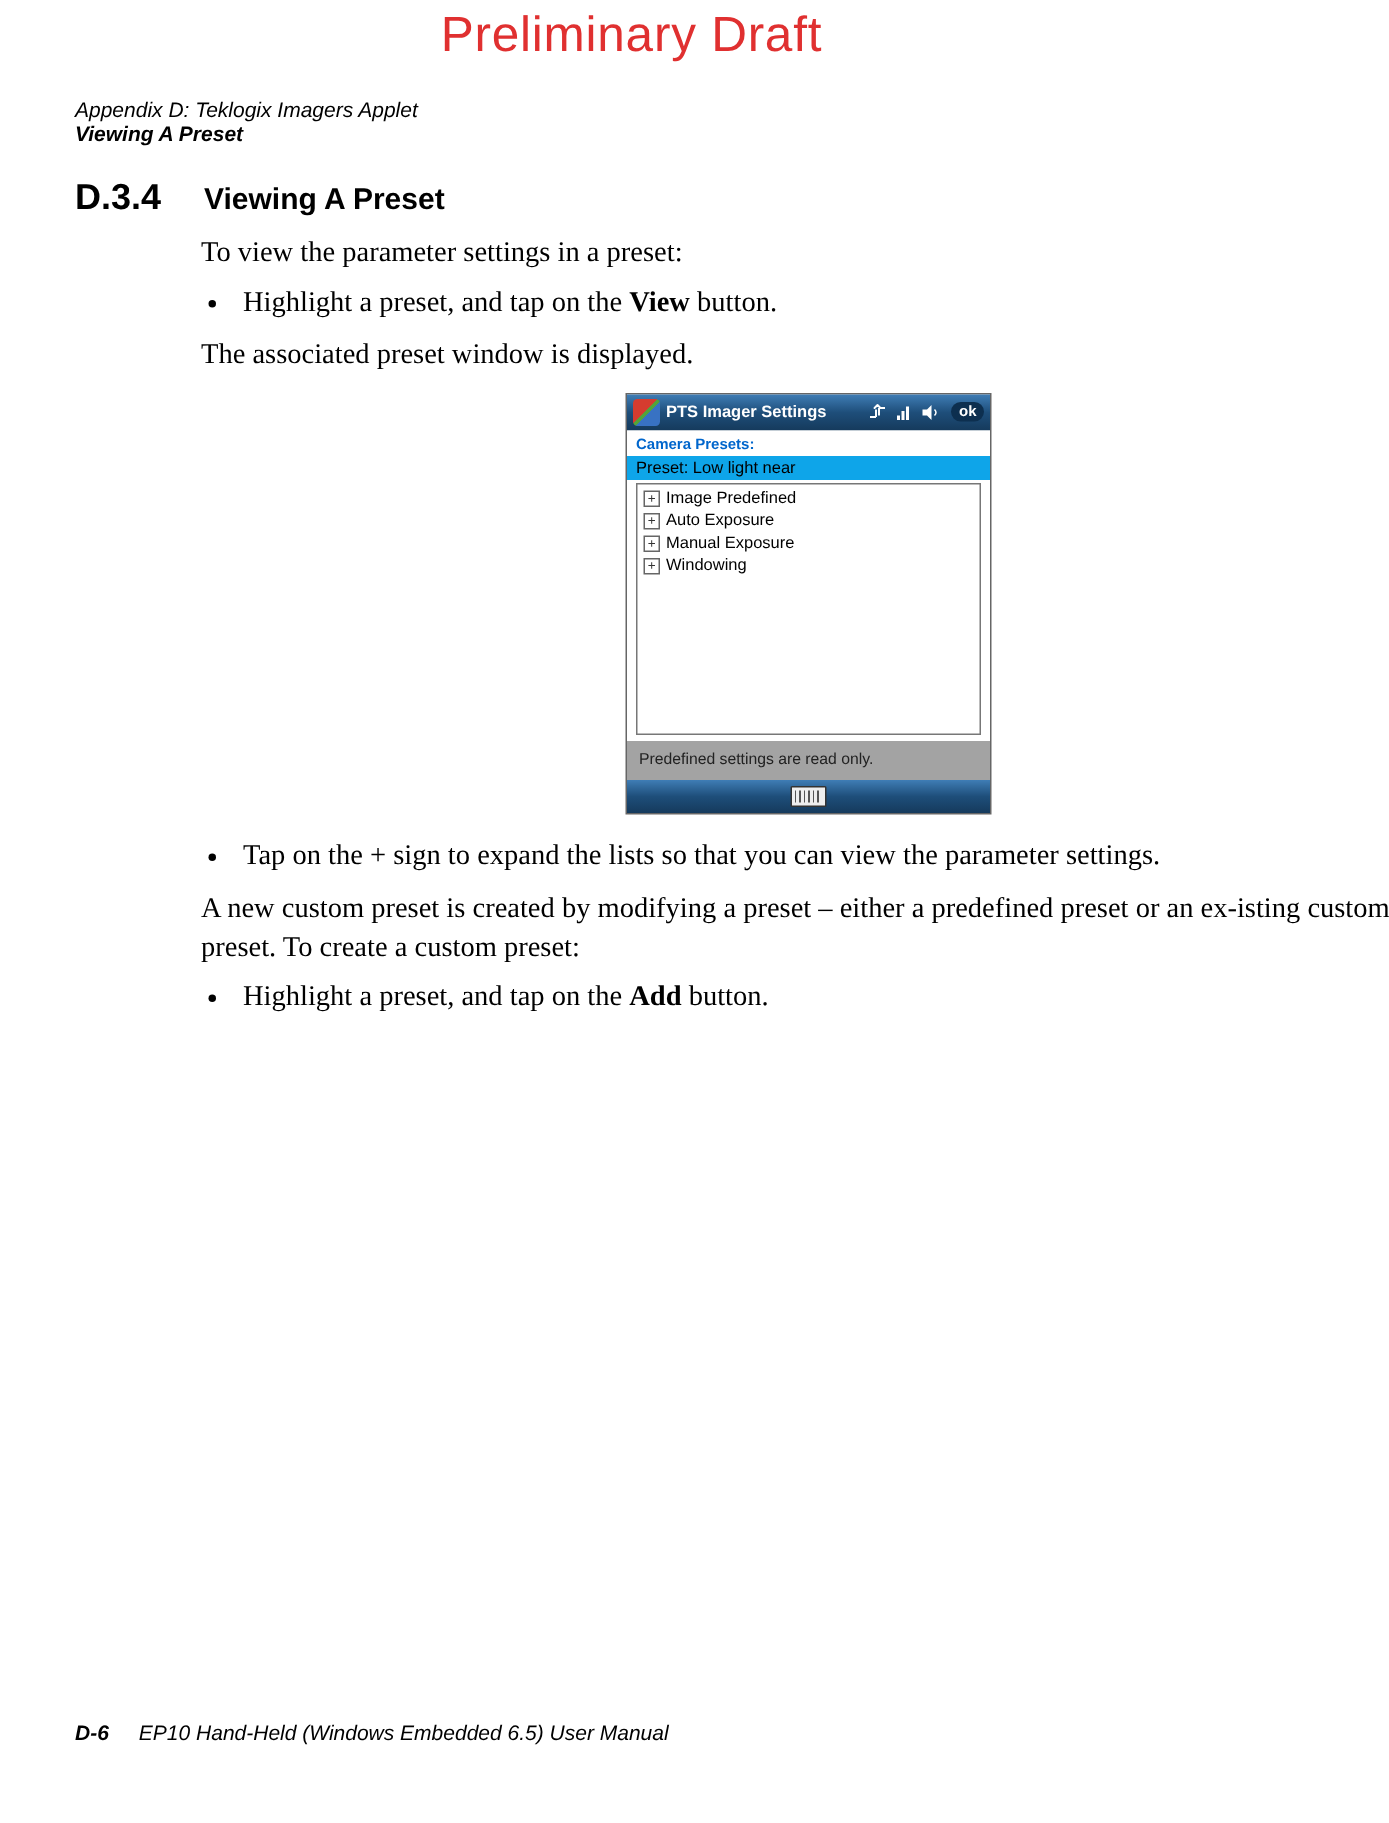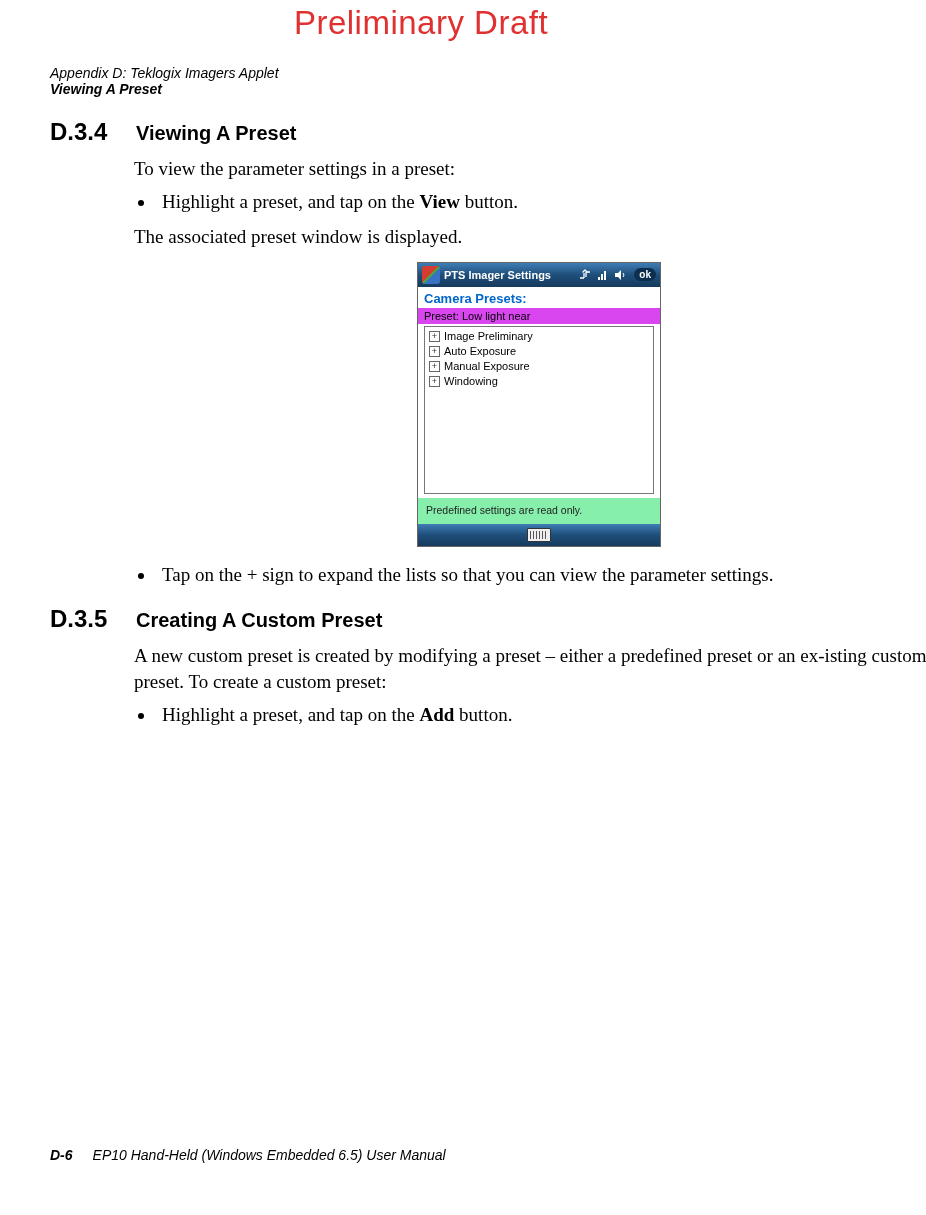--- a/index.html
+++ b/index.html
@@ -133,31 +133,31 @@
     background: #0d2f4f;
     color: #fff;
     border-radius: 9px;
     font-size: 10px;
     font-weight: 700;
     padding: 1px 5px 1px 5px;
     margin-left: 2px;
   }
   .subheader {
     padding: 4px 6px 2px 6px;
-    font-size: 13px;
+    font-size: 10px;
     font-weight: 700;
     color: #0066cc;
     background: #fff;
     border-bottom: 0;
   }
   .preset-label {
     padding: 2px 6px 2px 6px;
     font-size: 11px;
     color: #000;
-    background: #d946ef;
+    background: #0ea5e9;
   }
   .tree-box {
     margin: 2px 6px 4px 6px;
     background: #fff;
     border: 1px solid #777;
     height: 162px;
     overflow: hidden;
     padding: 2px 2px;
   }
   .tree-item {
@@ -175,21 +175,21 @@
     line-height: 8px;
     text-align: center;
     font-family: Verdana, sans-serif;
     color: #333;
     background: #fff;
   }
   .status-line {
     padding: 6px 8px 8px 8px;
     font-size: 10.5px;
     color: #222;
-    background: #86efac;
+    background: #a3a3a3;
   }
   .bottombar {
     height: 22px;
     background: linear-gradient(#3f7db5 0%, #1e4e7a 50%, #153a5c 100%);
     display: flex;
     align-items: center;
     justify-content: center;
   }
   .kbd-icon {
     width: 22px; height: 12px;
@@ -277,21 +277,21 @@
                   </g>
                 </svg>
             </span>
             <span class="ok-badge">ok</span>
           </div>
           <div class="subheader">Camera Presets:</div>
           <div class="preset-label">Preset:  Low light near</div>
           <div class="tree-box">
             <div class="tree-item">
               <span class="plus-box">+</span>
-              <span>Image Preliminary</span>
+              <span>Image Predefined</span>
             </div>
             <div class="tree-item">
               <span class="plus-box">+</span>
               <span>Auto Exposure</span>
             </div>
             <div class="tree-item">
               <span class="plus-box">+</span>
               <span>Manual Exposure</span>
             </div>
             <div class="tree-item">
@@ -304,24 +304,20 @@
             <div class="kbd-icon"></div>
           </div>
         </div>
       </div>
 
       <ul class="bullets">
         <li>Tap on the + sign to expand the lists so that you can view the parameter settings.</li>
       </ul>
     </div>
 
-    <div class="section-row" style="margin-top:16px">
-      <div class="section-num">D.3.5</div>
-      <div class="section-title">Creating A Custom Preset</div>
-    </div>
     <div class="body-block">
       <p class="body-text">A new custom preset is created by modifying a preset – either a predefined preset or an ex-isting custom preset. To create a custom preset:</p>
       <ul class="bullets">
         <li>
           <span>Highlight a preset, and tap on the </span><span class="bold">Add</span><span> button.</span>
         </li>
       </ul>
     </div>
 
   </div>

